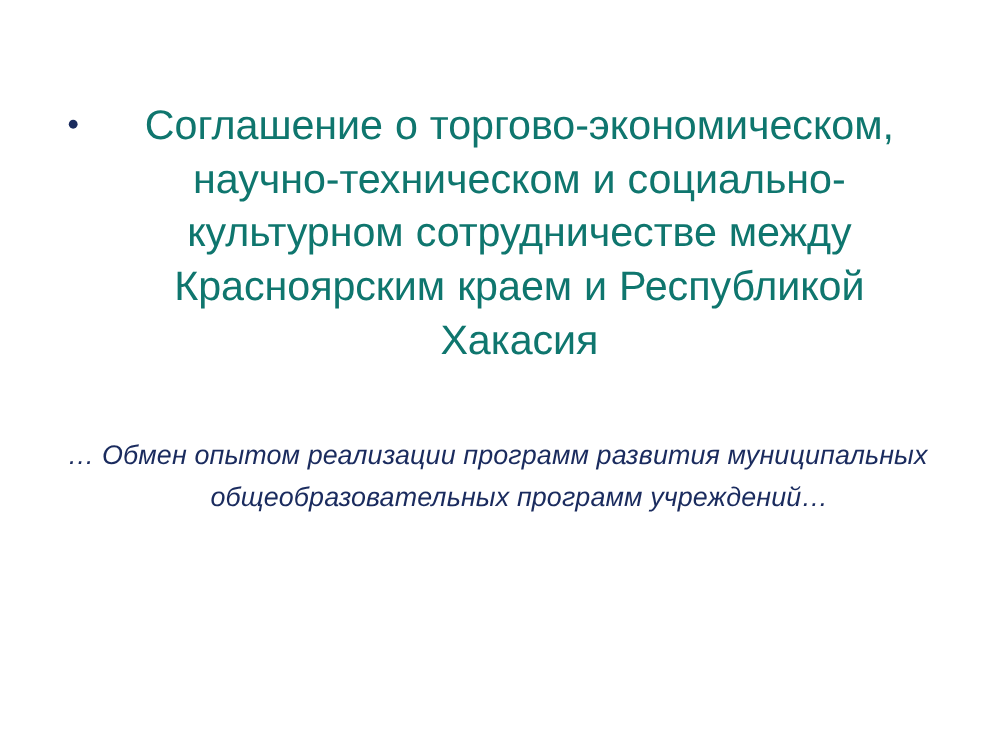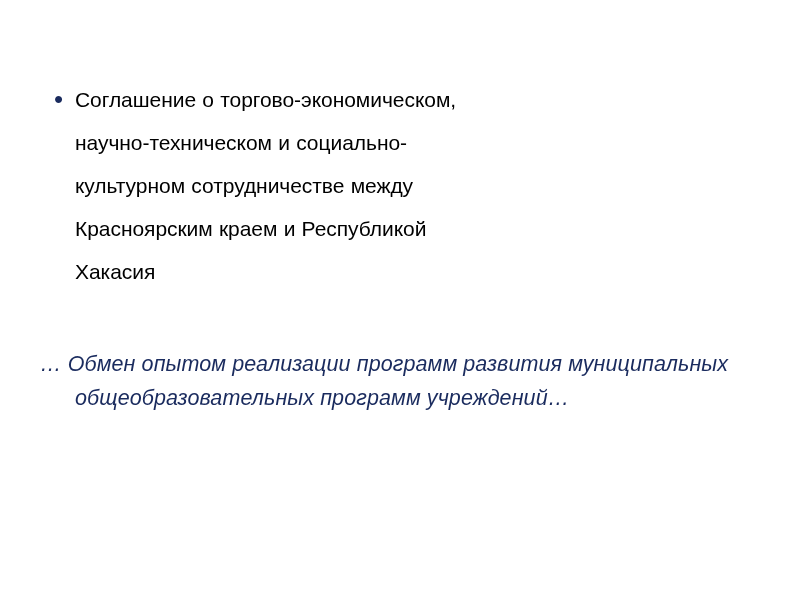--- a/index.html
+++ b/index.html
@@ -46,34 +46,36 @@
     font-size: 26px;
     line-height: 43px;
     text-align: left;
     padding-left: 10px;
     box-sizing: border-box;
     user-select: none;
   }
 
   .bullet-text {
     flex: 1 1 auto;
-    color: #000000;
-    font-size: 21px;
+    color: #0f766e;
+    font-size: 33px;
     line-height: 43px;
     letter-spacing: -0.05px;
     white-space: pre-line;
     word-spacing: 0.5px;
+    text-align: center;
   }
 
   
   #note-block {
     position: absolute;
     left: 40px;
     top: 348px;
     width: 716px;
+    text-align: center;
   }
 
   .note-text {
     color: #1a2b5e;
     font-size: 21.5px;
     line-height: 33.5px;
     font-style: italic;
     white-space: pre-line;
     padding-left: 35px;
     text-indent: -35px;

